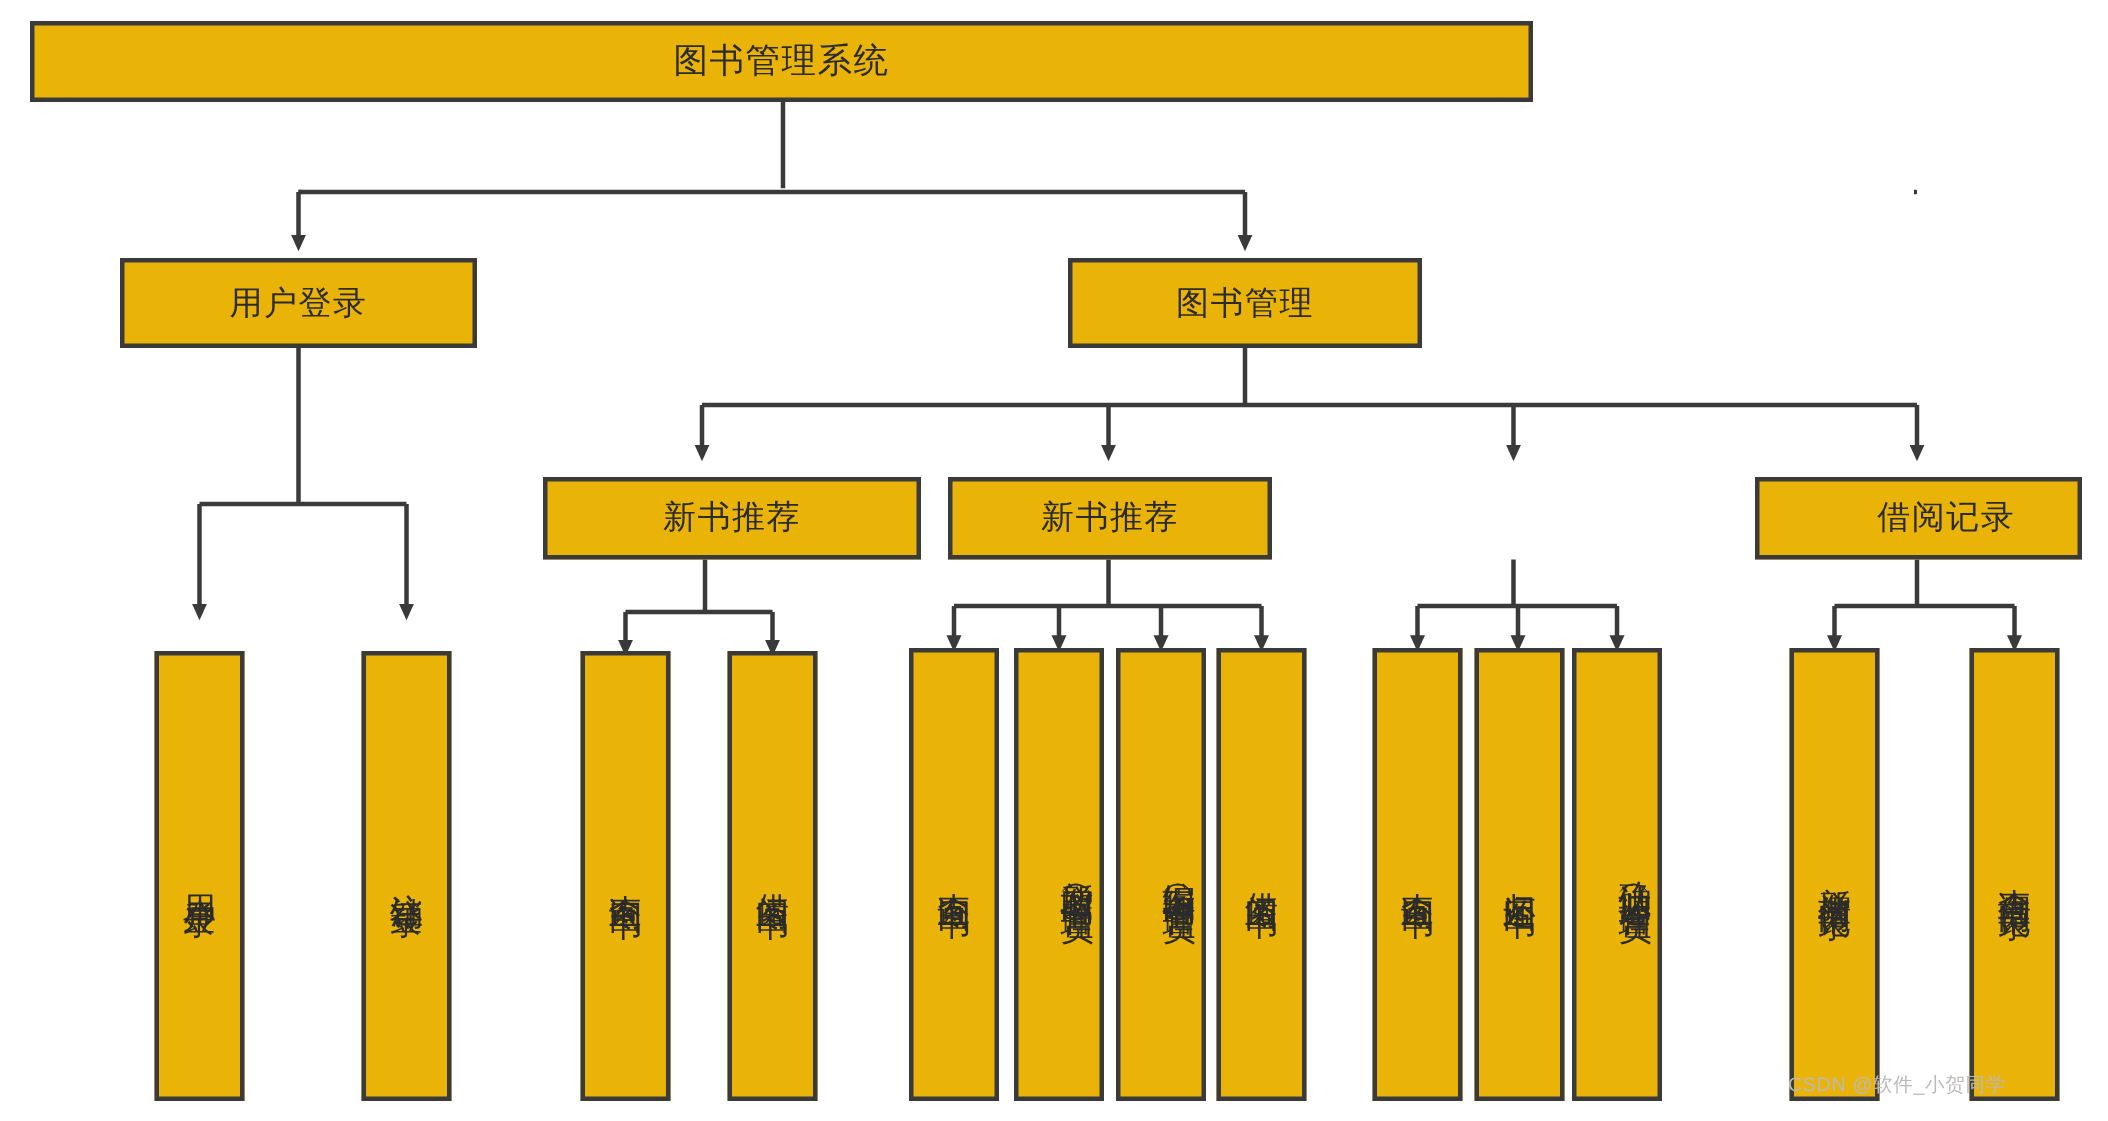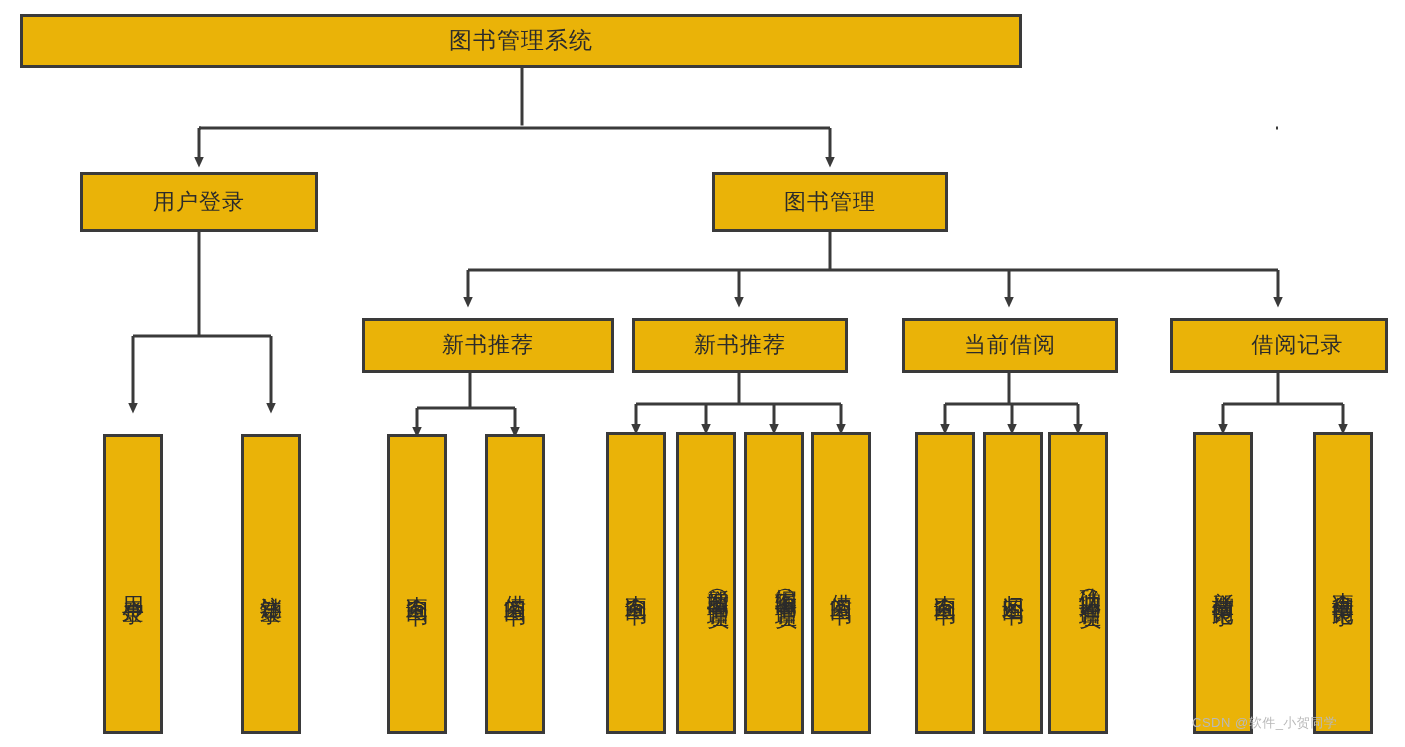--- a/index.html
+++ b/index.html
@@ -146,23 +146,20 @@
   <div class="node h" style="left:712px; top:172px; width:236px; height:60px;text-align:right;">
     <span>图书管理</span>
   </div>
 
   <div class="node h" style="left:362px; top:318px; width:252px; height:55px;">
     <span>新书推荐</span>
   </div>
   <div class="node h" style="left:632px; top:318px; width:216px; height:55px;">
     <span>新书推荐</span>
   </div>
-  <div class="node h" style="left:902px; top:318px; width:216px; height:55px;">
-    <span>当前借阅</span>
-  </div>
   <div class="node h" style="left:1170px; top:318px; width:218px; height:55px;padding-left:37px;">
     <span>借阅记录</span>
   </div>
 
   <div class="node v vcenter" style="left:103px; top:434px; width:60px; height:300px;">
     <span class="vlabel">用户登录</span>
   </div>
   <div class="node v vcenter" style="left:241px; top:434px; width:60px; height:300px;">
     <span class="vlabel">注销登录</span>
   </div>

